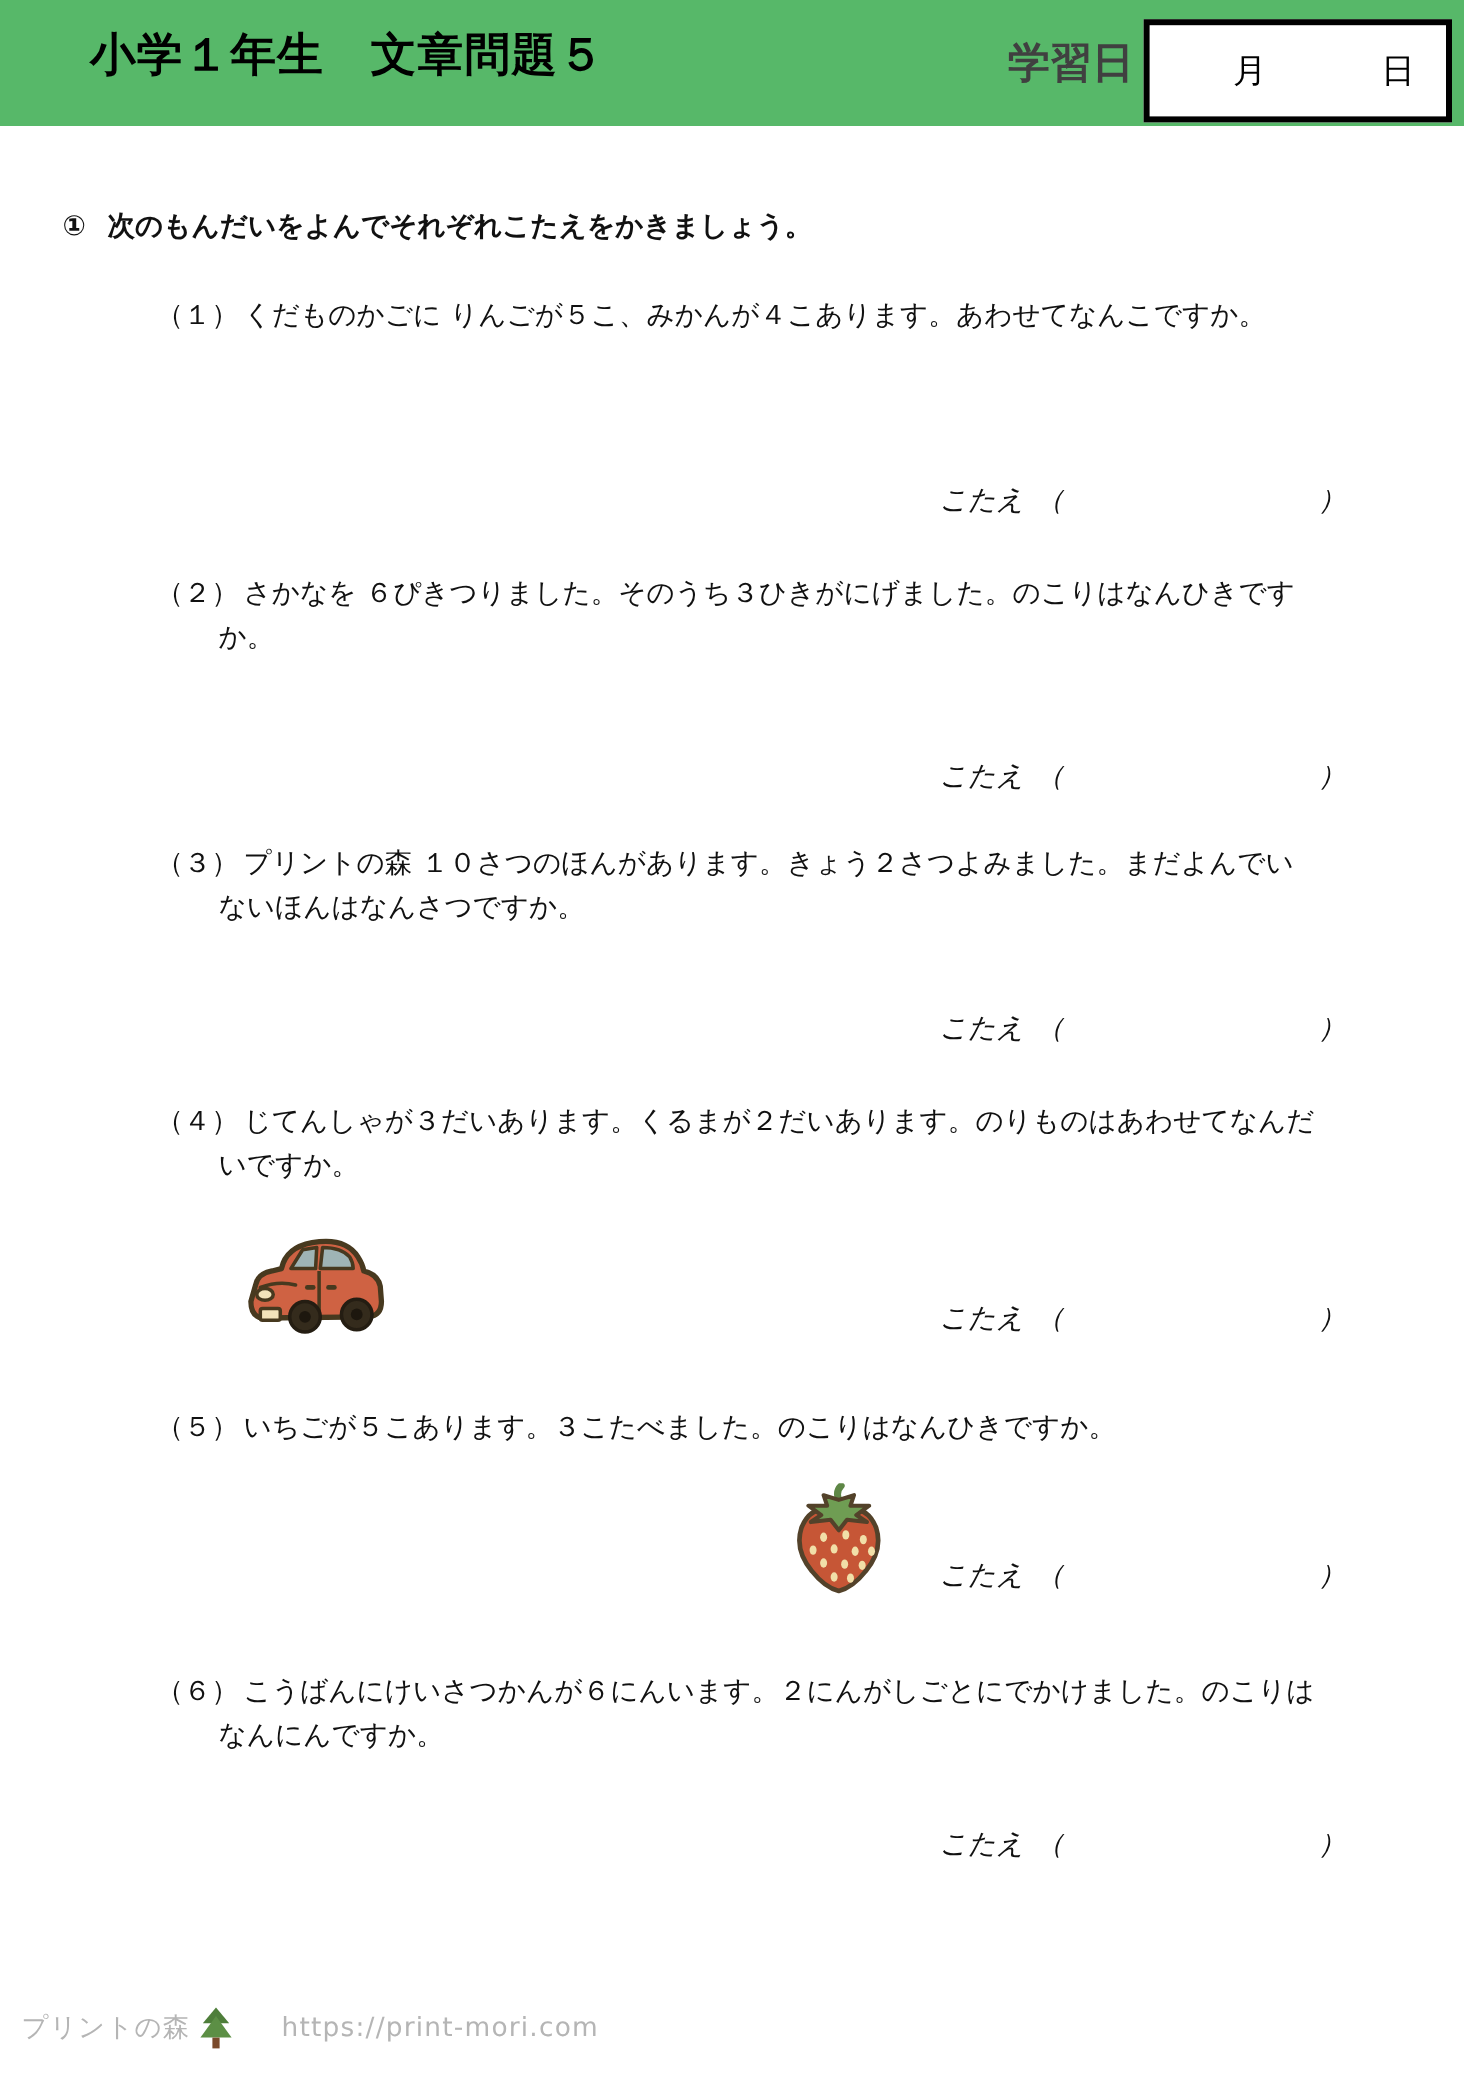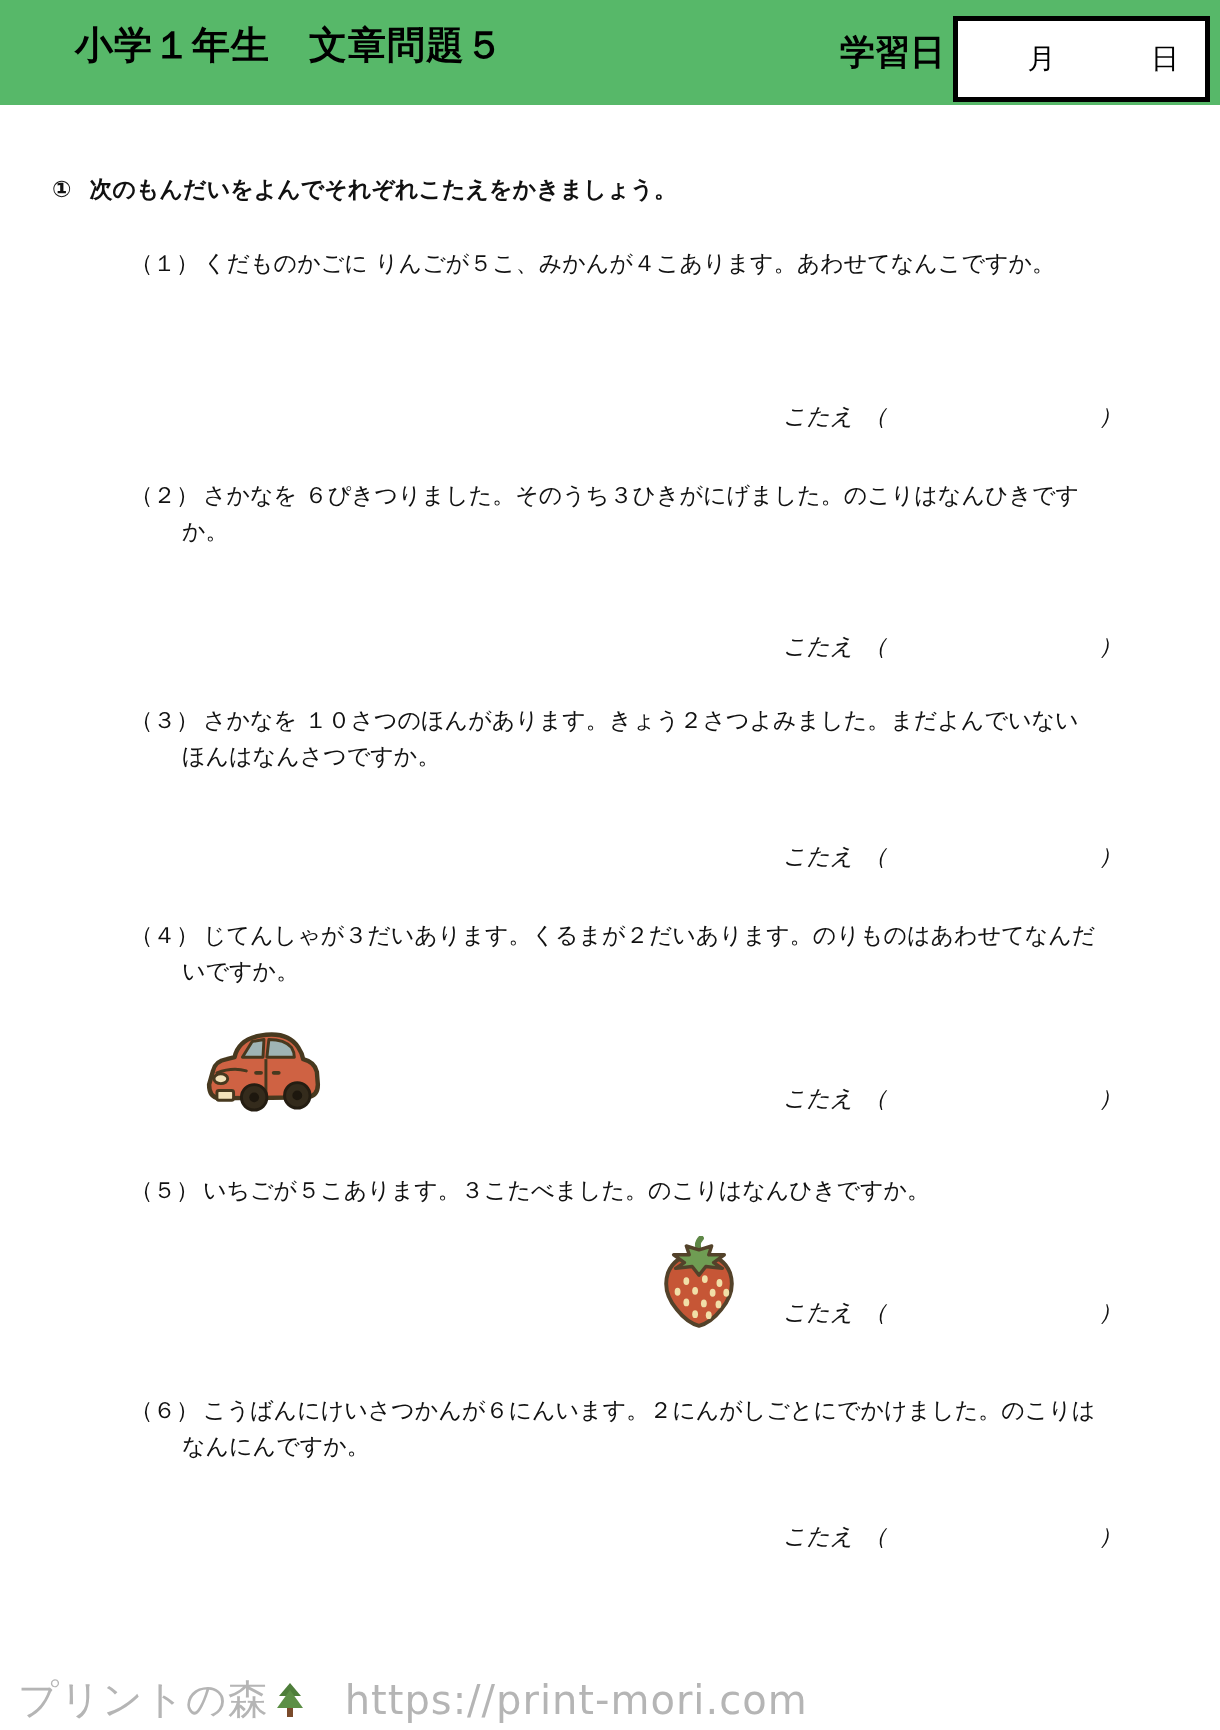--- a/index.html
+++ b/index.html
@@ -12,21 +12,21 @@
   .header{
     position:absolute;left:0;top:0;width:1220px;height:105px;
     background:#57b869;
   }
   .header-title{
     position:absolute;left:75px;top:0;height:90px;display:flex;align-items:center;
     font-size:38px;font-weight:bold;color:#000;letter-spacing:1px;
   }
   .date-label{
     position:absolute;left:840px;top:0;height:105px;display:flex;align-items:center;
-    font-size:35px;font-weight:bold;color:#000000;
+    font-size:35px;font-weight:bold;color:#404040;
   }
   .date-box{
     position:absolute;left:953px;top:16px;width:247px;height:76px;
     background:#ffffff;border:5px solid #000;
     display:flex;align-items:center;
   }
   .date-box .cell{flex:1;display:flex;align-items:center;justify-content:flex-end;font-size:28px;color:#000;}
   .date-box .cell .blank{display:inline-block;width:26px;height:36px;}
   .date-box .cell .unit{padding-right:26px;}
   
@@ -51,21 +51,21 @@
   .a1{top:400px;} .a2{top:630px;} .a3{top:840px;}
   .a4{top:1082px;} .a5{top:1296px;} .a6{top:1520px;}
   .answer-row .lbl{margin-right:10px;}
   .answer-row .blank{display:inline-block;width:212px;height:28px;}
   
   .car-wrap{position:absolute;left:193px;top:1016px;width:138px;height:98px;}
   .berry-wrap{position:absolute;left:662px;top:1236px;width:74px;height:94px;}
   
   .footer{
     position:absolute;left:18px;top:1672px;display:flex;align-items:center;
-    font-size:40px;color:#b5b5b5;letter-spacing:1px;
+    font-size:22px;color:#b5b5b5;letter-spacing:1px;
   }
   .footer .tree{width:30px;height:36px;margin:0 6px;}
   .footer .url{margin-left:34px;}
 </style>
 </head>
 <body>
 
 <div class="header">
   <div class="header-title">小学１年生　文章問題５</div>
   <div class="date-label">学習日</div>
@@ -85,21 +85,21 @@
   <span class="circ-num">①</span><span>次のもんだいをよんでそれぞれこたえをかきましょう。</span>
 </div>
 
 <div class="problem p1">
   <span class="p-num">（１）</span><span>くだものかごに りんごが５こ、みかんが４こあります。あわせてなんこですか。</span>
 </div>
 <div class="problem p2">
   <span class="p-num">（２）</span><span>さかなを ６ぴきつりました。そのうち３ひきがにげました。のこりはなんひきですか。</span>
 </div>
 <div class="problem p3">
-  <span class="p-num">（３）</span><span>さかなを １０さつのほんがあります。きょう２さつよみました。まだよんでいないほんはなんさつですか。</span>
+  <span class="p-num">（３）</span><span>プリントの森 １０さつのほんがあります。きょう２さつよみました。まだよんでいないほんはなんさつですか。</span>
 </div>
 <div class="problem p4">
   <span class="p-num">（４）</span><span>じてんしゃが３だいあります。くるまが２だいあります。のりものはあわせてなんだいですか。</span>
 </div>
 <div class="problem p5">
   <span class="p-num">（５）</span><span>いちごが５こあります。３こたべました。のこりはなんひきですか。</span>
 </div>
 <div class="problem p6">
   <span class="p-num">（６）</span><span>こうばんにけいさつかんが６にんいます。２にんがしごとにでかけました。のこりはなんにんですか。</span>
 </div>

